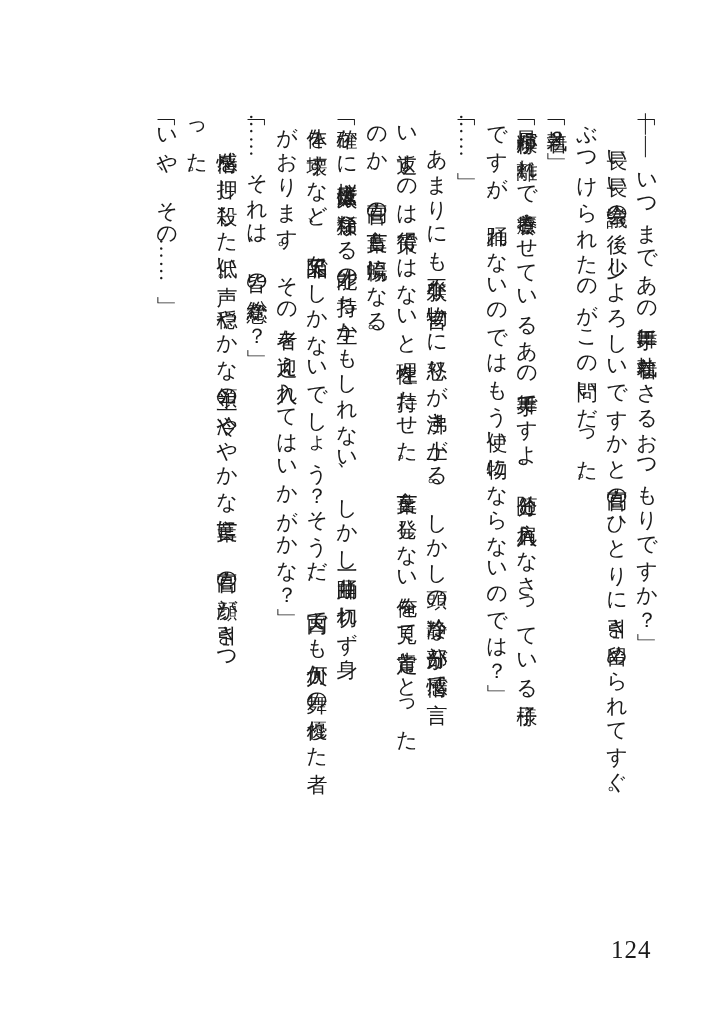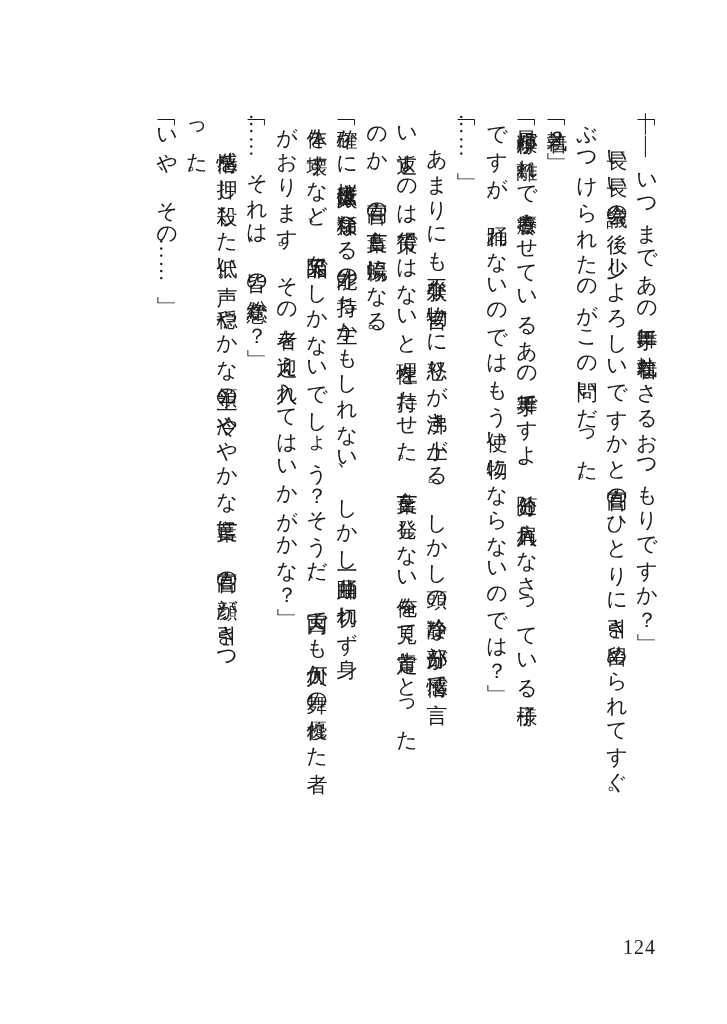--- a/index.html
+++ b/index.html
@@ -30,24 +30,23 @@
   }
   .text-line {
     margin: 0;
     padding: 0;
   }
   .page-number {
     position: absolute;
     left: 611px;
     top: 936px;
     font-family: "Liberation Serif", "DejaVu Serif", serif;
-    font-size: 20px;
+    font-size: 25px;
     letter-spacing: 1px;
     color: #1b1b1b;
-    margin-left: 12px;
   }
 </style>
 </head>
 <body>
 
 <div class="screen">
 
   <div class="page-text">
     <div class="text-line">「――いつまであの舞手に執着なさるおつもりですか？」</div>
     <div class="text-line">　長い長い会議の後、少しよろしいですかと高官のひとりに引き留められてすぐ。</div>

